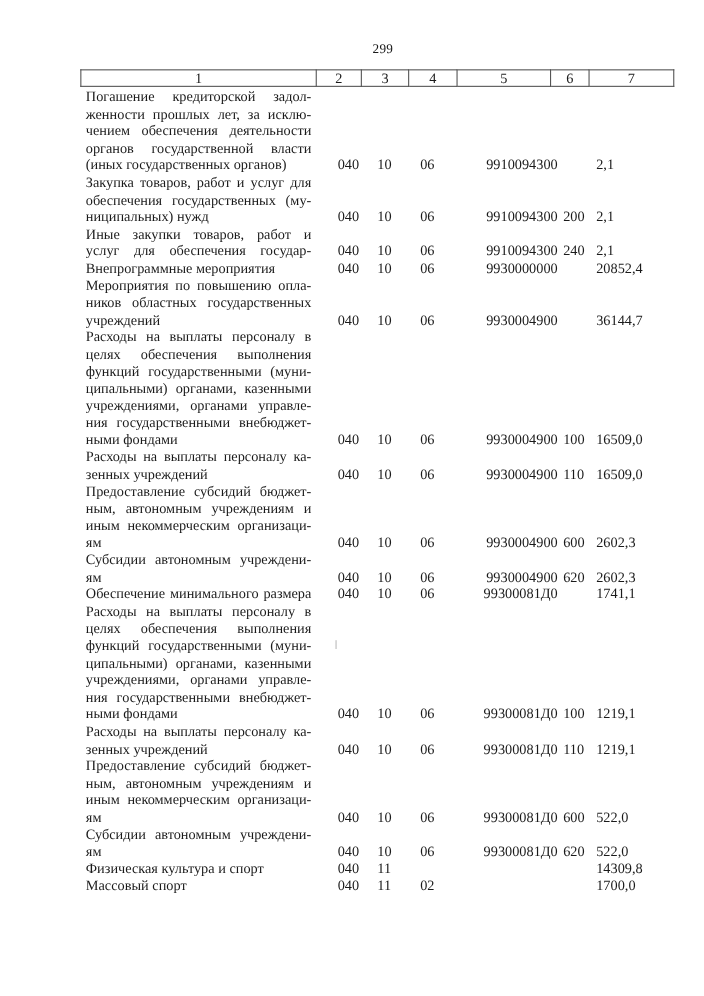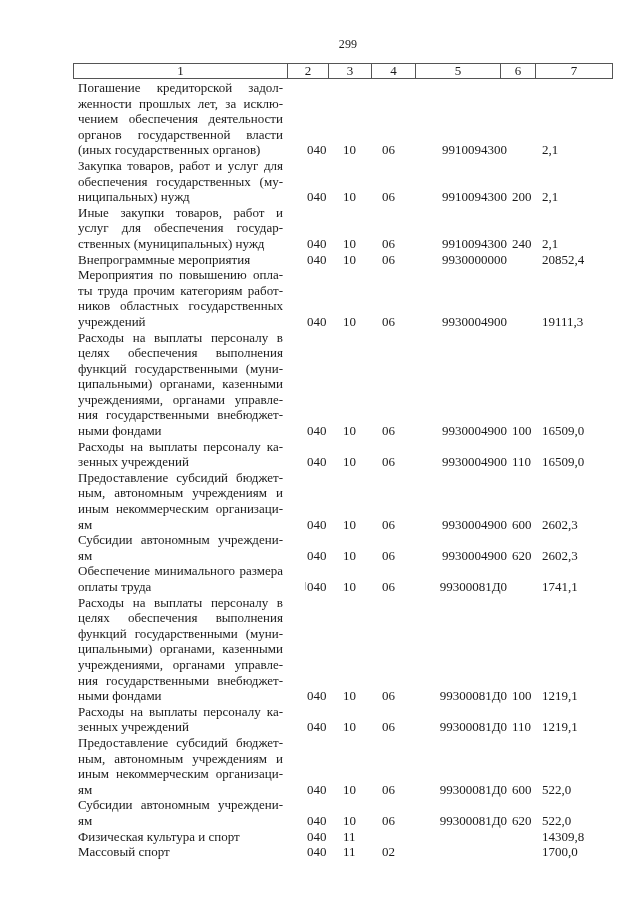--- a/index.html
+++ b/index.html
@@ -96,21 +96,20 @@
       <div class="num c3">10</div>
       <div class="num c4">06</div>
       <div class="num c5">9910094300</div>
       <div class="num c6">200</div>
       <div class="num c7">2,1</div>
     </div>
     <div class="row">
       <div class="c1">
         <span class="ln">Иные закупки товаров, работ и</span>
         <span class="ln">услуг для обеспечения государ-</span>
-        <span class="ln last">ственных (муниципальных) нужд</span>
       </div>
       <div class="num c2">040</div>
       <div class="num c3">10</div>
       <div class="num c4">06</div>
       <div class="num c5">9910094300</div>
       <div class="num c6">240</div>
       <div class="num c7">2,1</div>
     </div>
     <div class="row">
       <div class="c1">
@@ -119,30 +118,29 @@
       <div class="num c2">040</div>
       <div class="num c3">10</div>
       <div class="num c4">06</div>
       <div class="num c5">9930000000</div>
       <div class="num c6"></div>
       <div class="num c7">20852,4</div>
     </div>
     <div class="row">
       <div class="c1">
         <span class="ln">Мероприятия по повышению опла-</span>
-        <span class="ln">ты труда прочим категориям работ-</span>
         <span class="ln">ников областных государственных</span>
         <span class="ln last">учреждений</span>
       </div>
       <div class="num c2">040</div>
       <div class="num c3">10</div>
       <div class="num c4">06</div>
       <div class="num c5">9930004900</div>
       <div class="num c6"></div>
-      <div class="num c7">19111,3</div>
+      <div class="num c7">36144,7</div>
     </div>
     <div class="row">
       <div class="c1">
         <span class="ln">Расходы на выплаты персоналу в</span>
         <span class="ln">целях обеспечения выполнения</span>
         <span class="ln">функций государственными (муни-</span>
         <span class="ln">ципальными) органами, казенными</span>
         <span class="ln">учреждениями, органами управле-</span>
         <span class="ln">ния государственными внебюджет-</span>
         <span class="ln last">ными фондами</span>
@@ -188,21 +186,20 @@
       <div class="num c2">040</div>
       <div class="num c3">10</div>
       <div class="num c4">06</div>
       <div class="num c5">9930004900</div>
       <div class="num c6">620</div>
       <div class="num c7">2602,3</div>
     </div>
     <div class="row">
       <div class="c1">
         <span class="ln">Обеспечение минимального размера</span>
-        <span class="ln last">оплаты труда</span>
       </div>
       <div class="num c2">040</div>
       <div class="num c3">10</div>
       <div class="num c4">06</div>
       <div class="num c5">99300081Д0</div>
       <div class="num c6"></div>
       <div class="num c7">1741,1</div>
     </div>
     <div class="row">
       <div class="c1">

